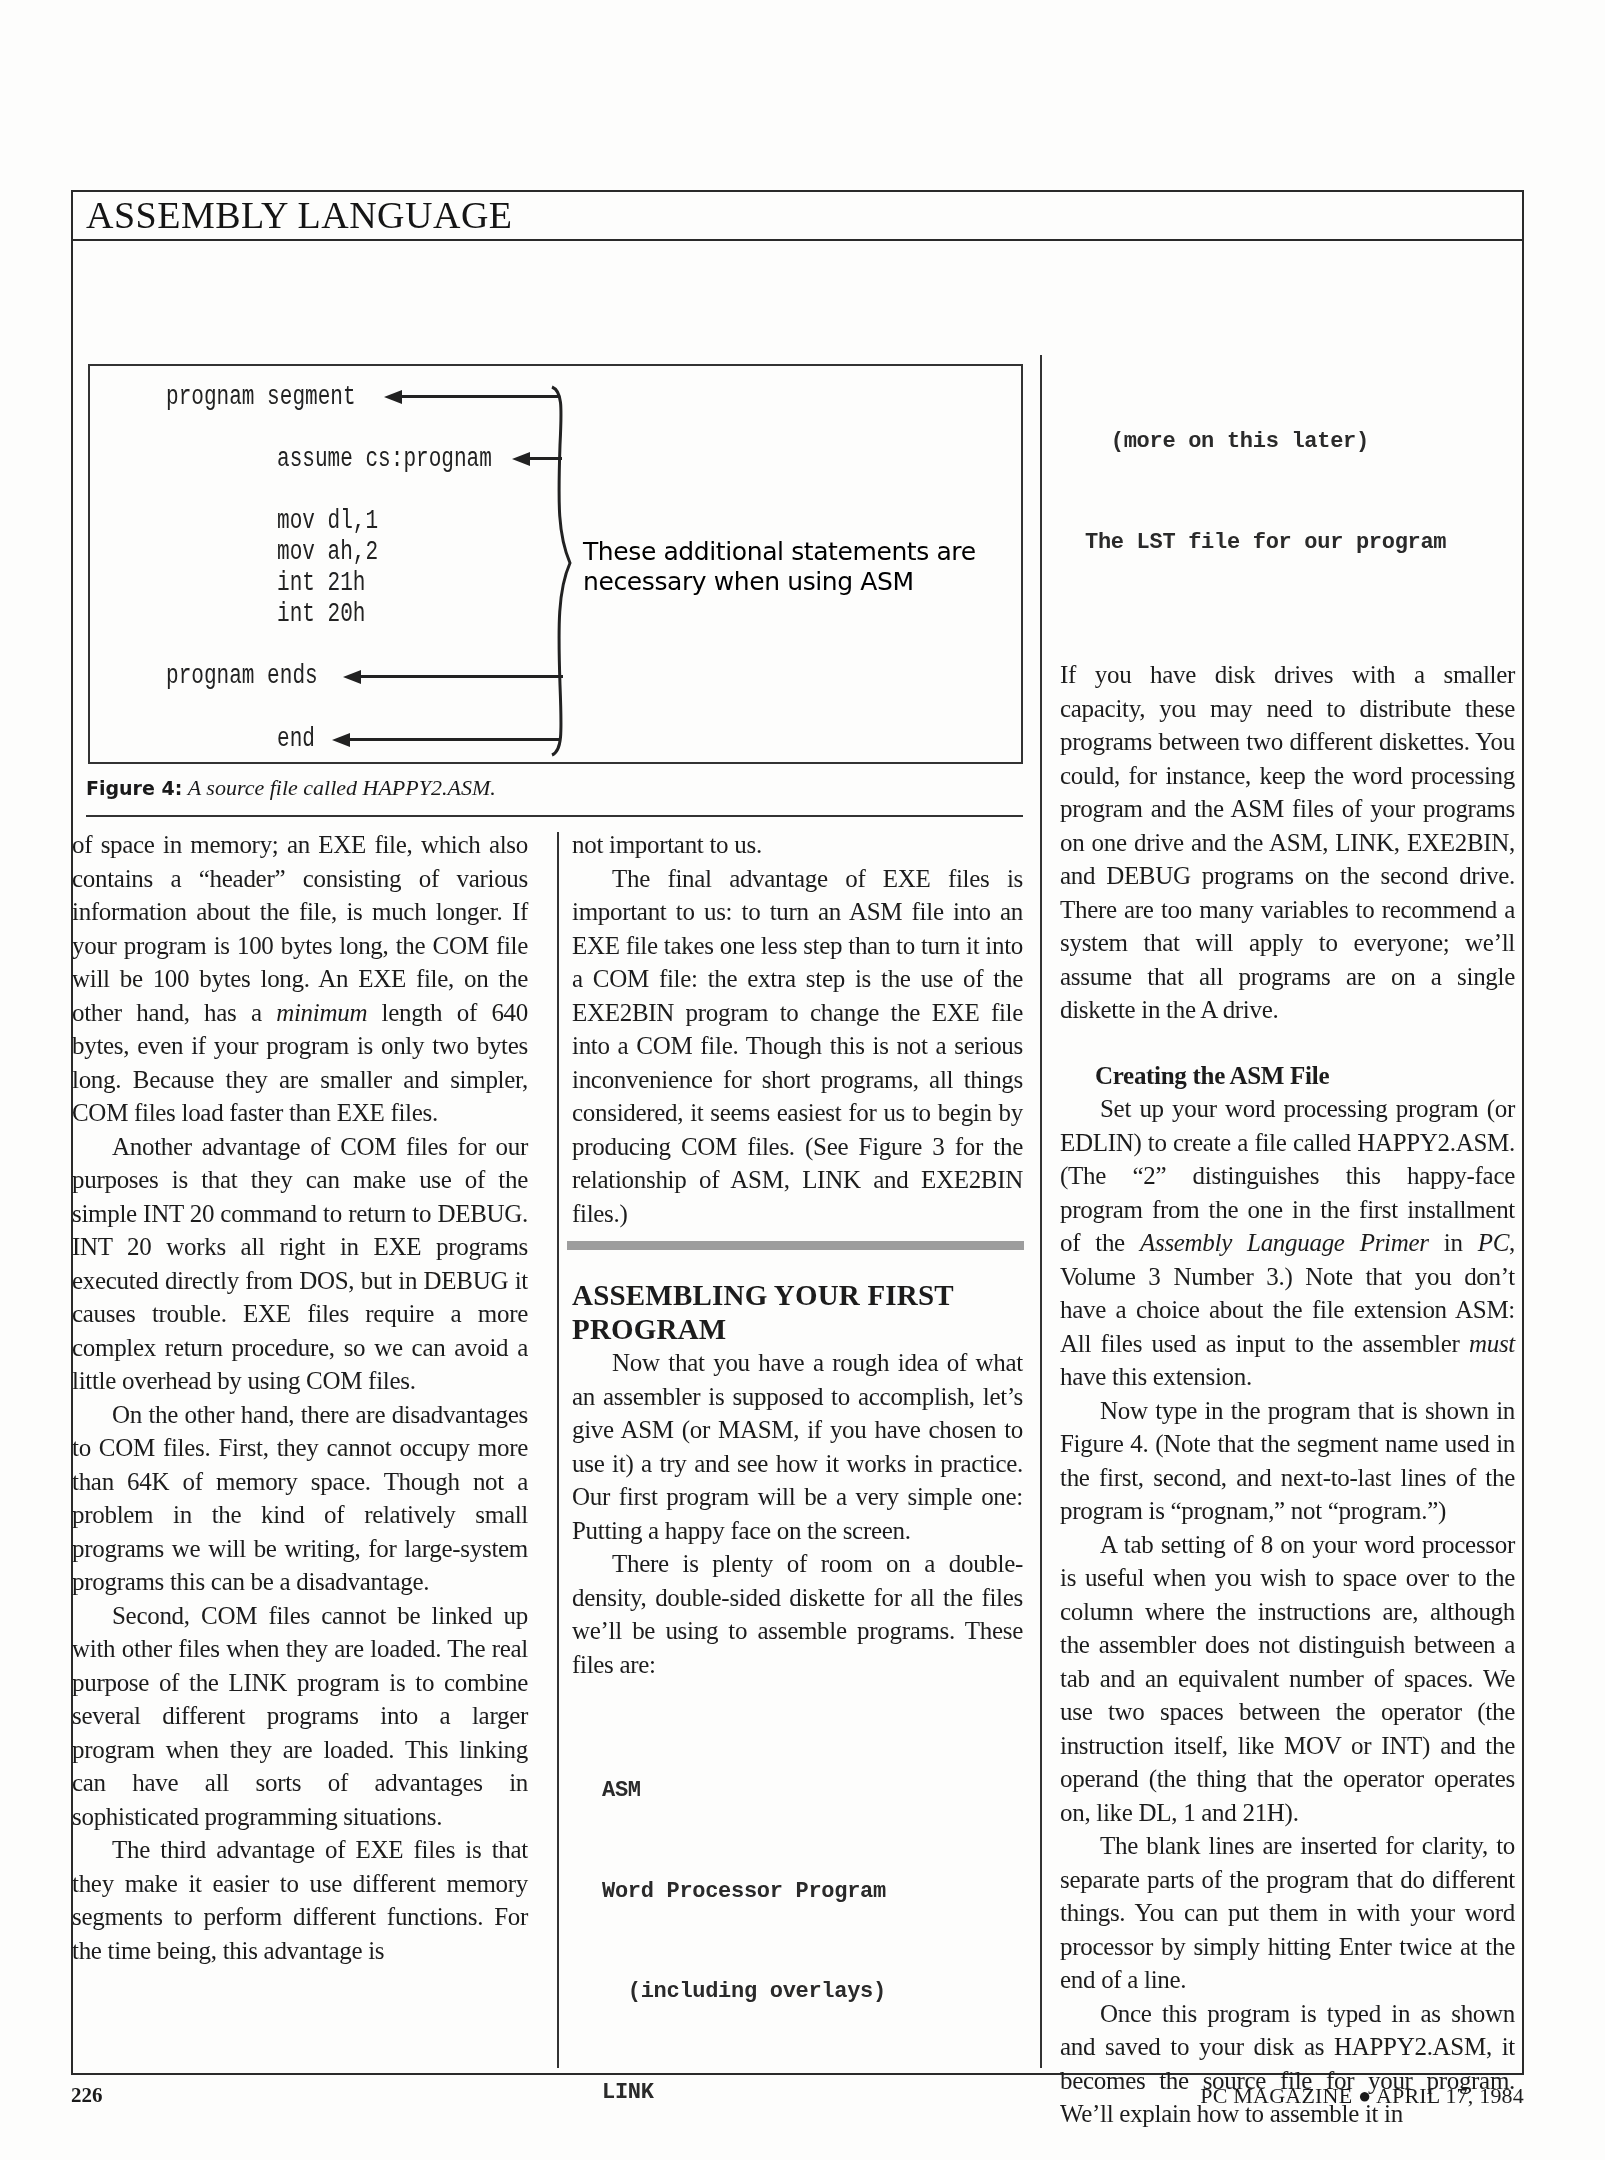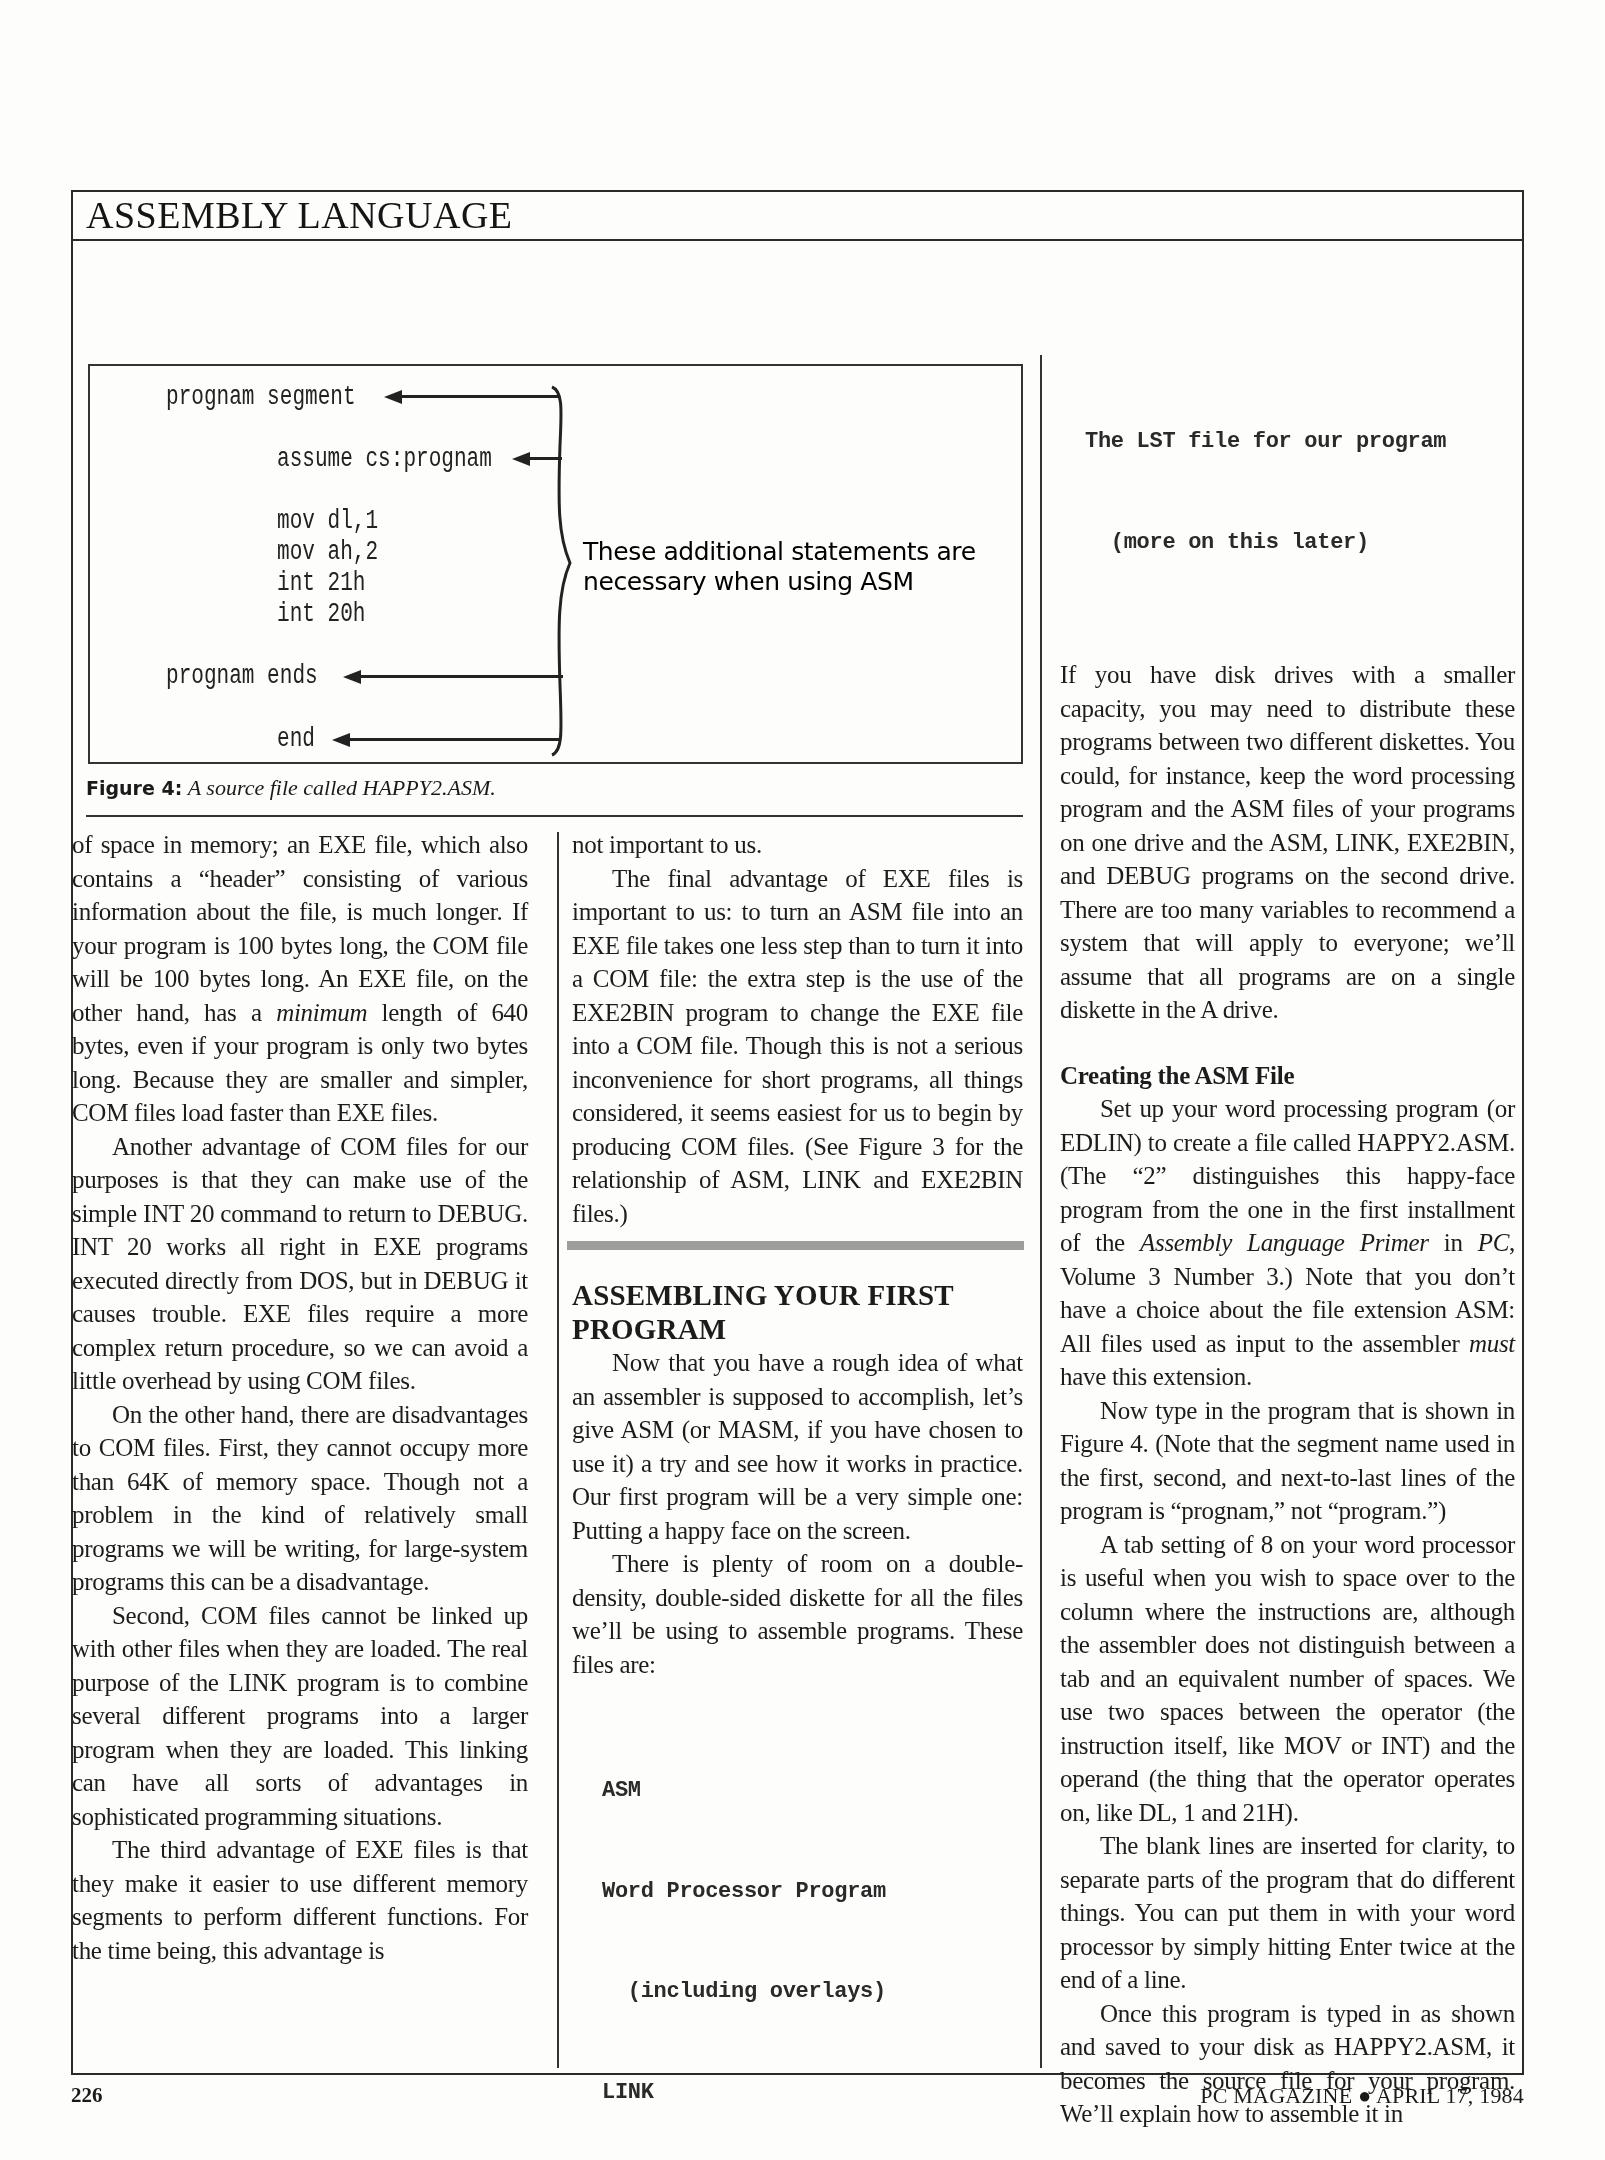--- a/index.html
+++ b/index.html
@@ -56,21 +56,21 @@
   .col {
     position: absolute; font-size: 25px; line-height: 33.5px; text-align: justify;
     color: #1c1c1c; letter-spacing: -0.3px;
   }
   .col p { margin: 0; text-indent: 40px; }
   .col p.noindent { text-indent: 0; }
   .col .head2 {
     font-weight: bold; font-size: 29px; line-height: 34px; text-align: left;
     letter-spacing: 0.2px; margin-top: 20px;
   }
-  .col .subhead { font-weight: bold; text-align: left; text-indent: 0; }
+  .col .subhead { font-weight: bold; text-align: left; text-indent: 0; margin-left: 35px; }
   .mono-list {
     font-family: "Liberation Mono", "DejaVu Sans Mono", monospace; font-size: 22px;
     line-height: 33.5px; white-space: pre; text-align: left; font-weight: bold; color: #2a2a2a;
   }
   .mono-list div { text-indent: 0; }
   .gray-bar {
     position: absolute; left: 567px; top: 1241px; width: 457px; height: 9px;
     background: #9d9d9d;
   }
   .footer-left {
@@ -151,22 +151,22 @@
     
     
     
     
     
   </div>
 </div>
 
 <div class="col" style="left:1060px; top:358px; width:455px;">
   <div class="mono-list" style="padding-left:25px;">
+    <div>  (more on this later)</div>
     <div>The LST file for our program</div>
-    <div>  (more on this later)</div>
   </div>
   <p class="noindent" style="margin-top:32px;">If you have disk drives with a smaller capacity, you may need to distribute these programs between two different diskettes. You could, for instance, keep the word processing program and the ASM files of your programs on one drive and the ASM, LINK, EXE2BIN, and DEBUG programs on the second drive. There are too many variables to recommend a system that will apply to everyone; we’ll assume that all programs are on a single diskette in the A drive.</p>
   <p class="subhead" style="margin-top:32px;">Creating the ASM File</p>
   <p><span>Set up your word processing program (or EDLIN) to create a file called HAPPY2.ASM. (The “2” distinguishes this happy-face program from the one in the first installment of the</span> <i>Assembly Language Primer</i> <span>in</span> <i>PC</i><span>, Volume 3  Number 3.) Note that you don’t have a choice about the file extension ASM: All files used as input to the assembler</span> <i>must</i> <span>have this extension.</span></p>
   <p>Now type in the program that is shown in Figure 4. (Note that the segment name used in the first, second, and next-to-last lines of the program is “prognam,” not “program.”)</p>
   <p>A tab setting of 8 on your word processor is useful when you wish to space over to the column where the instructions are, although the assembler does not distinguish between a tab and an equivalent number of spaces. We use two spaces between the operator (the instruction itself, like MOV or INT) and the operand (the thing that the operator operates on, like DL, 1 and 21H).</p>
   <p>The blank lines are inserted for clarity, to separate parts of the program that do different things. You can put them in with your word processor by simply hitting Enter twice at the end of a line.</p>
   <p>Once this program is typed in as shown and saved to your disk as HAPPY2.ASM, it becomes the source file for your program. We’ll explain how to assemble it in</p>
 </div>
 

